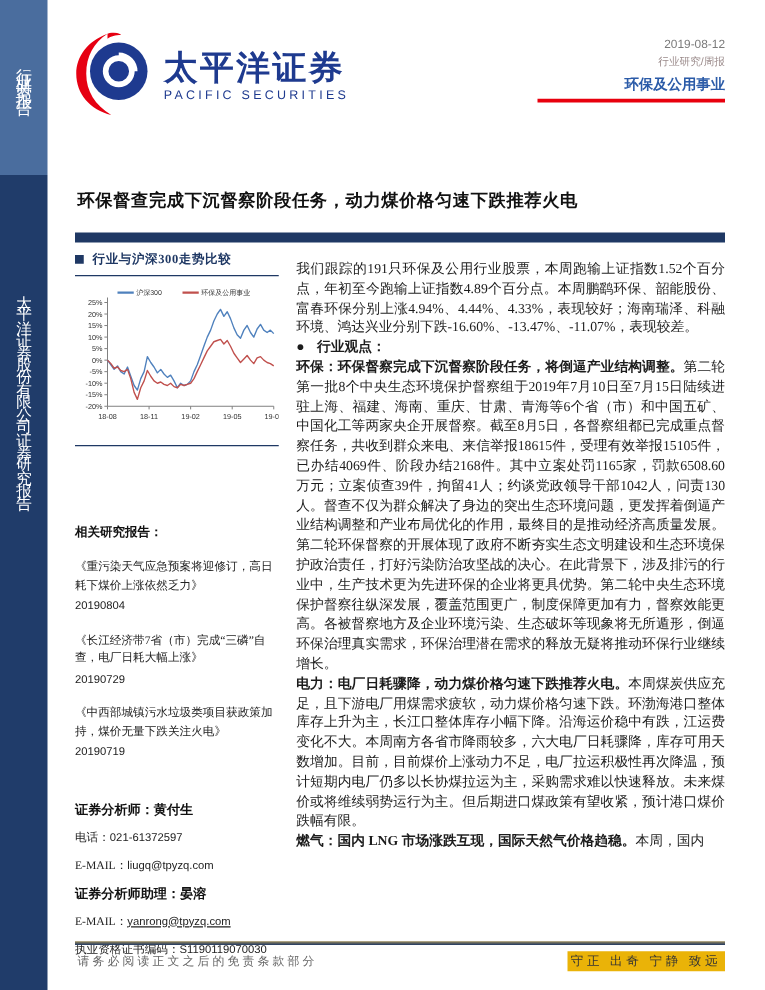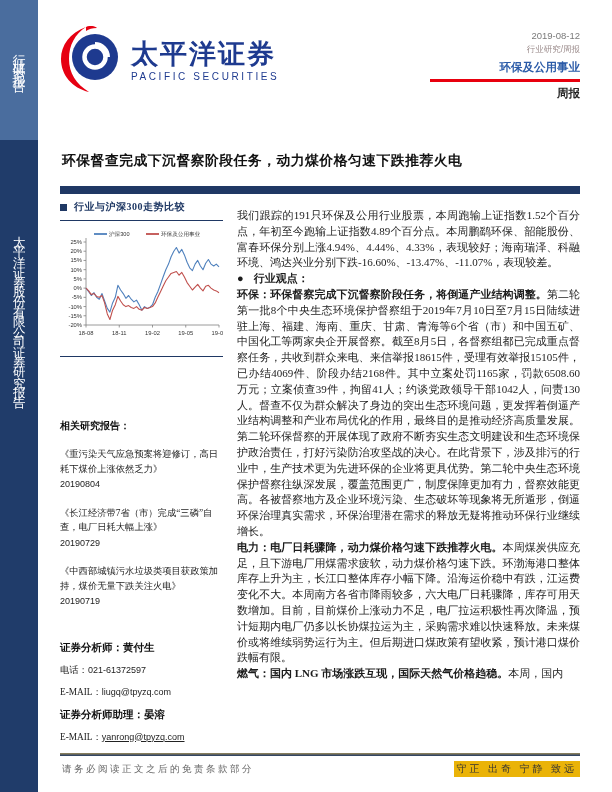--- a/index.html
+++ b/index.html
@@ -87,21 +87,20 @@
         <div class="cn">太平洋证券</div>
         <div class="en">PACIFIC SECURITIES</div>
       </span>
     </div>
 
     <div class="header-meta">
       <div class="meta-date">2019-08-12</div>
       <div class="meta-cat">行业研究/周报</div>
       <div class="meta-industry">环保及公用事业</div>
       <div class="red-rule"></div>
-      <div class="meta-type">周报</div>
     </div>
 
     <div class="report-title">环保督查完成下沉督察阶段任务，动力煤价格匀速下跌推荐火电</div>
     <div class="navy-bar"></div>
 
     <div class="left-col">
       <div class="sec-head">
         <span class="sec-bullet"></span>
         <span class="sec-title">行业与沪深300走势比较</span>
       </div>
@@ -172,20 +171,23 @@
         <div class="analyst-row">
           <span>电话：</span><span class="val">021-61372597</span>
         </div>
         <div class="analyst-row">
           <span>E-MAIL：</span><span class="val">liugq@tpyzq.com</span>
         </div>
         <div class="analyst-heading">证券分析师助理：晏溶</div>
         <div class="analyst-row">
           <span>E-MAIL：</span><a href="#" class="val">yanrong@tpyzq.com</a>
         </div>
+        <div class="analyst-row">
+          <span>执业资格证书编码：</span><span class="val">S1190119070030</span>
+        </div>
       </div>
     </div>
 
     <div class="right-col">
       <div class="summary-body">
         <p>我们跟踪的191只环保及公用行业股票，本周跑输上证指数1.52个百分点，年初至今跑输上证指数4.89个百分点。本周鹏鹞环保、韶能股份、富春环保分别上涨4.94%、4.44%、4.33%，表现较好；海南瑞泽、科融环境、鸿达兴业分别下跌-16.60%、-13.47%、-11.07%，表现较差。</p>
         <p><span class="viewpoint">●</span><span class="viewpoint" style="margin-left:10px;">行业观点：</span></p>
         <p><span class="lead">环保：环保督察完成下沉督察阶段任务，将倒逼产业结构调整。</span><span>第二轮第一批8个中央生态环境保护督察组于2019年7月10日至7月15日陆续进驻上海、福建、海南、重庆、甘肃、青海等6个省（市）和中国五矿、中国化工等两家央企开展督察。截至8月5日，各督察组都已完成重点督察任务，共收到群众来电、来信举报18615件，受理有效举报15105件，已办结4069件、阶段办结2168件。其中立案处罚1165家，罚款6508.60万元；立案侦查39件，拘留41人；约谈党政领导干部1042人，问责130人。督查不仅为群众解决了身边的突出生态环境问题，更发挥着倒逼产业结构调整和产业布局优化的作用，最终目的是推动经济高质量发展。第二轮环保督察的开展体现了政府不断夯实生态文明建设和生态环境保护政治责任，打好污染防治攻坚战的决心。在此背景下，涉及排污的行业中，生产技术更为先进环保的企业将更具优势。第二轮中央生态环境保护督察往纵深发展，覆盖范围更广，制度保障更加有力，督察效能更高。各被督察地方及企业环境污染、生态破坏等现象将无所遁形，倒逼环保治理真实需求，环保治理潜在需求的释放无疑将推动环保行业继续增长。</span></p>
         <p><span class="lead">电力：电厂日耗骤降，动力煤价格匀速下跌推荐火电。</span><span>本周煤炭供应充足，且下游电厂用煤需求疲软，动力煤价格匀速下跌。环渤海港口整体库存上升为主，长江口整体库存小幅下降。沿海运价稳中有跌，江运费变化不大。本周南方各省市降雨较多，六大电厂日耗骤降，库存可用天数增加。目前，目前煤价上涨动力不足，电厂拉运积极性再次降温，预计短期内电厂仍多以长协煤拉运为主，采购需求难以快速释放。未来煤价或将维续弱势运行为主。但后期进口煤政策有望收紧，预计港口煤价跌幅有限。</span></p>
         <p><span class="lead">燃气：国内 LNG 市场涨跌互现，国际天然气价格趋稳。</span><span>本周，国内</span></p>

